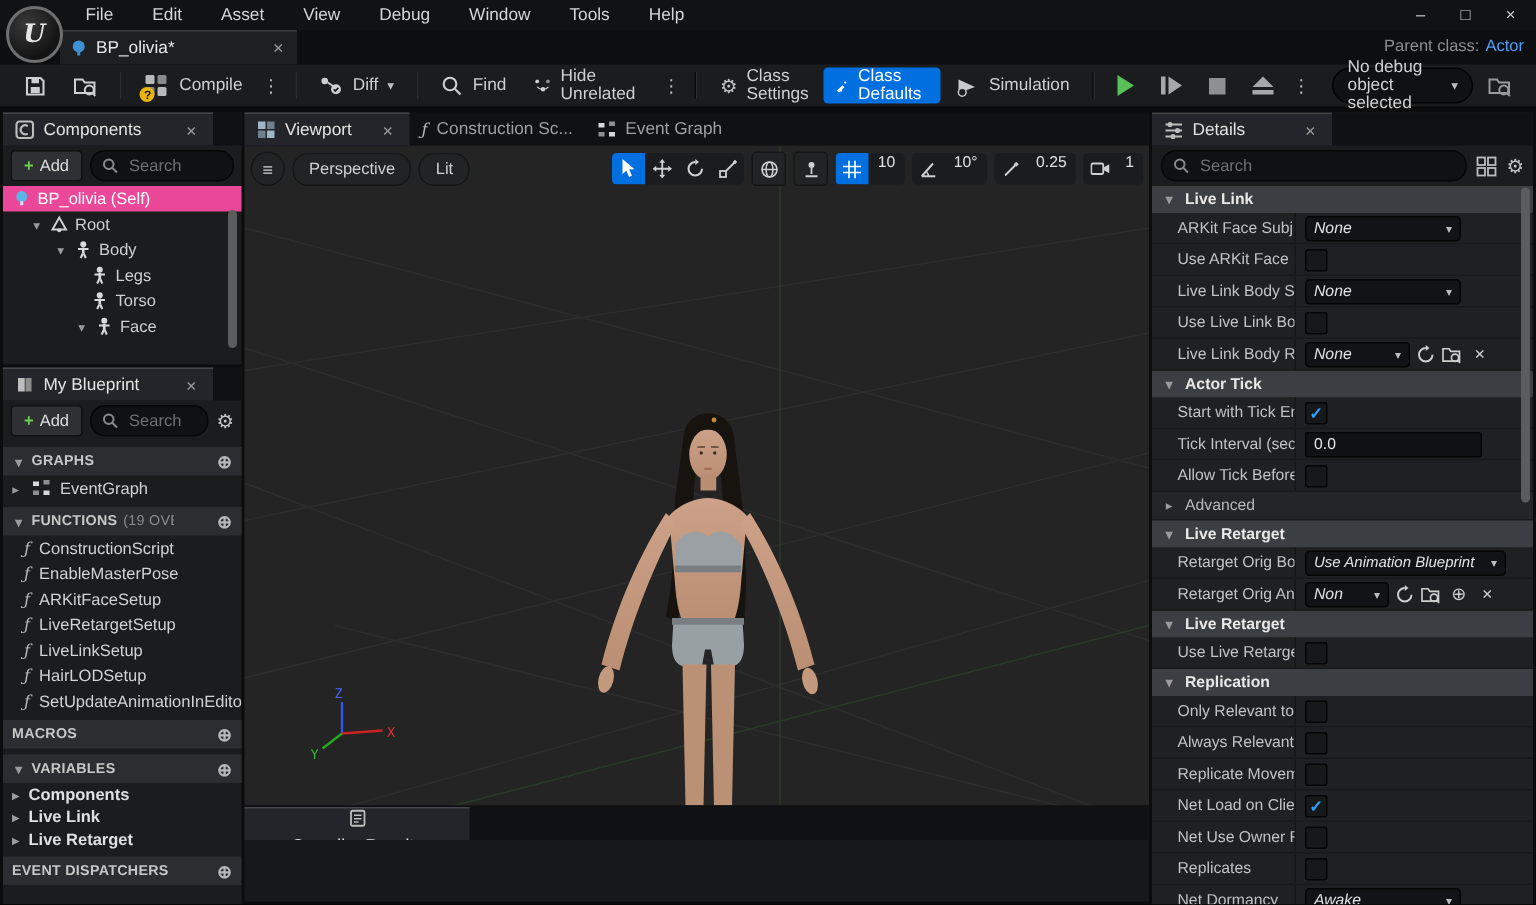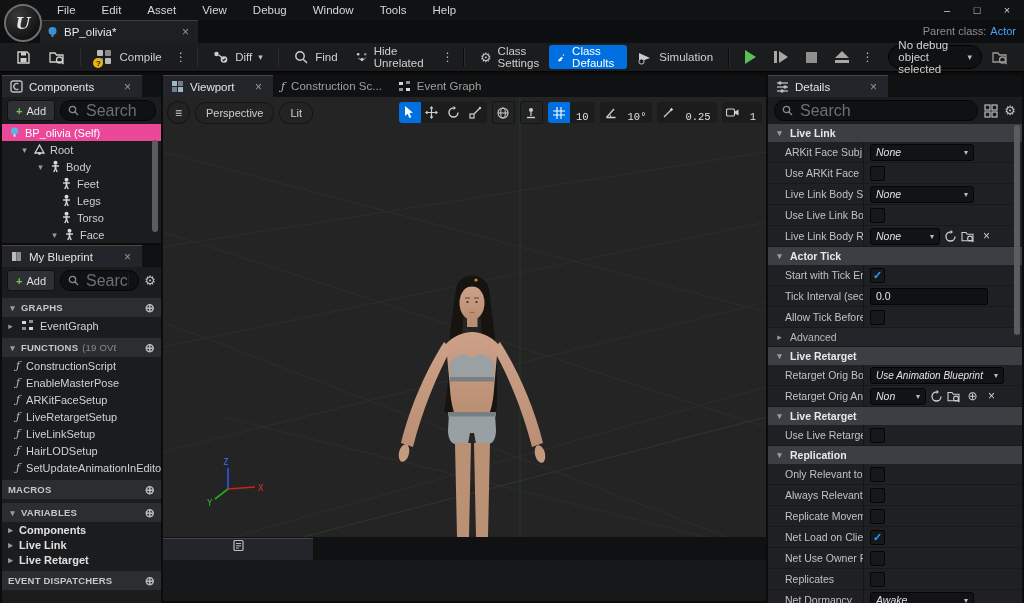--- a/index.html
+++ b/index.html
@@ -46,21 +46,21 @@
   .ptabbar{height:22px;background:#101113;display:flex;align-items:flex-end;}
   .ptab{height:22px;background:#23252a;display:flex;align-items:center;gap:6px;padding:0 8px;
         border-top:1px solid #44464a;box-sizing:border-box;color:#e3e3e3;font-size:11.5px;}
   .ptab.inactive{background:transparent;border-top:none;color:#9f9f9f;}
   .addrow{display:flex;align-items:center;gap:5px;padding:3px 5px;}
   .addbtn{display:flex;align-items:center;gap:4px;background:#2e3033;border:1px solid #111;border-radius:3px;
           height:19px;padding:0 8px;color:#dedede;}
   .addbtn .pl{color:#6fce4f;font-weight:bold;}
   .search{flex:1;display:flex;align-items:center;background:#101113;border:1px solid #060606;border-radius:10px;
           height:19px;padding:0 7px;gap:5px;min-width:0;}
-  .search input{background:transparent;border:none;outline:none;color:#cfcfcf;font-size:16px;width:100%;
+  .search input{background:transparent;border:none;outline:none;color:#cfcfcf;font-size:11px;width:100%;
                 font-family:"Liberation Sans",sans-serif;}
   .search input::placeholder{color:#6f6f6f;}
   .mag{width:11px;height:11px;flex:none;}
   
   .trow{height:17px;display:flex;align-items:center;gap:4px;padding-left:6px;color:#cfcfcf;white-space:nowrap;}
   .trow.sel{background:#ec4899;color:#fff;}
   .tri{color:#9b9b9b;font-size:9px;width:9px;display:inline-block;text-align:center;}
   .cico{width:13px;height:13px;flex:none;}
   .vscroll{position:absolute;width:6px;border-radius:3px;background:#5a5c5e;}
   
@@ -72,21 +72,21 @@
   .fnico{color:#b9b9b9;font-family:"DejaVu Serif",serif;font-style:italic;font-size:11px;}
   .vrow{height:15px;display:flex;align-items:center;gap:4px;padding-left:4px;color:#e0e0e0;font-size:11px;font-weight:bold;}
   
   .vp-tabbar{left:163px;top:75px;width:603px;height:22px;background:#101113;display:flex;align-items:flex-end;}
   .vp-body{left:163px;top:97px;width:603px;height:440px;background:#242424;overflow:hidden;}
   .vp-tools{position:absolute;left:4px;top:4px;right:4px;display:flex;align-items:center;gap:5px;z-index:3;}
   .pill{background:rgba(34,35,37,.85);border-radius:10px;height:20px;display:flex;align-items:center;
         padding:0 10px;color:#cfcfcf;font-size:11px;border:1px solid rgba(0,0,0,.4);}
   .round{width:21px;height:21px;border-radius:50%;background:rgba(34,35,37,.85);display:flex;align-items:center;
          justify-content:center;color:#cfcfcf;border:1px solid rgba(0,0,0,.4);font-size:12px;}
-  .tgrp{background:rgba(26,27,29,.85);border-radius:3px;display:flex;align-items:flex-end;height:21px;overflow:hidden;font-family:Liberation Mono, monospace;}
+  .tgrp{background:rgba(26,27,29,.85);border-radius:3px;display:flex;align-items:flex-start;height:21px;overflow:hidden;}
   .tico{width:22px;height:21px;display:flex;align-items:center;justify-content:center;}
   .tico.active{background:#0070e0;}
   .tval{padding:0 6px;font-size:10.5px;color:#e0e0e0;}
   .compbar{left:163px;top:537px;width:603px;height:23px;background:#101113;display:flex;align-items:flex-end;}
   .complog{left:163px;top:560px;width:603px;height:41px;background:#17181a;}
   
   .det{left:768px;top:75px;width:254px;height:528px;background:#1b1c1e;overflow:hidden;}
   .det-search{display:flex;align-items:center;gap:6px;padding:3px 6px;}
   .dhead{height:18px;background:#3b3e43;display:flex;align-items:center;gap:6px;padding:0 7px;
          font-weight:bold;color:#e8e8e8;font-size:10.5px;}
@@ -312,30 +312,20 @@
         <span>Body</span>
       </div>
       <div class="trow" style="padding-left:58px;">
         <svg class="cico" viewBox="0 0 13 13">
           <circle cx="6.5" cy="2.8" r="2" fill="#d9d9d9"></circle>
             <rect x="5.6" y="5" width="1.8" height="4" fill="#d9d9d9"></rect>
           <line x1="3" y1="6" x2="10" y2="6" stroke="#d9d9d9" stroke-width="1.4"></line>
             <line x1="4.8" y1="12" x2="6.2" y2="9" stroke="#d9d9d9" stroke-width="1.4"></line>
             <line x1="8.2" y1="12" x2="6.8" y2="9" stroke="#d9d9d9" stroke-width="1.4"></line>
         </svg>
-        <span>Feet</span>
-      </div>
-      <div class="trow" style="padding-left:58px;">
-        <svg class="cico" viewBox="0 0 13 13">
-          <circle cx="6.5" cy="2.8" r="2" fill="#d9d9d9"></circle>
-            <rect x="5.6" y="5" width="1.8" height="4" fill="#d9d9d9"></rect>
-          <line x1="3" y1="6" x2="10" y2="6" stroke="#d9d9d9" stroke-width="1.4"></line>
-            <line x1="4.8" y1="12" x2="6.2" y2="9" stroke="#d9d9d9" stroke-width="1.4"></line>
-            <line x1="8.2" y1="12" x2="6.8" y2="9" stroke="#d9d9d9" stroke-width="1.4"></line>
-        </svg>
         <span>Legs</span>
       </div>
       <div class="trow" style="padding-left:58px;">
         <svg class="cico" viewBox="0 0 13 13">
           <circle cx="6.5" cy="2.8" r="2" fill="#d9d9d9"></circle>
             <rect x="5.6" y="5" width="1.8" height="4" fill="#d9d9d9"></rect>
           <line x1="3" y1="6" x2="10" y2="6" stroke="#d9d9d9" stroke-width="1.4"></line>
             <line x1="4.8" y1="12" x2="6.2" y2="9" stroke="#d9d9d9" stroke-width="1.4"></line>
             <line x1="8.2" y1="12" x2="6.8" y2="9" stroke="#d9d9d9" stroke-width="1.4"></line>
         </svg>

